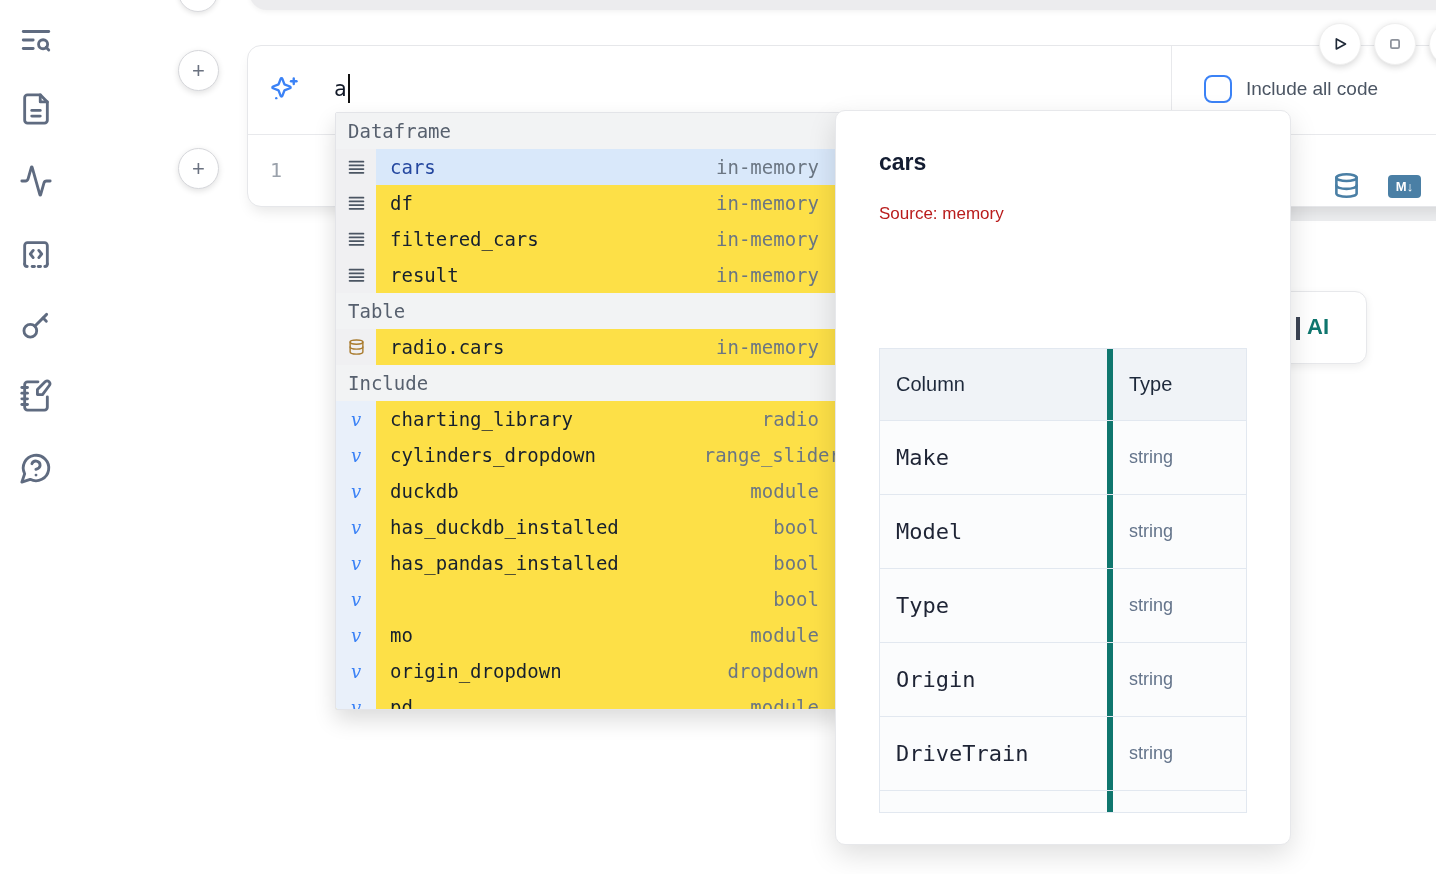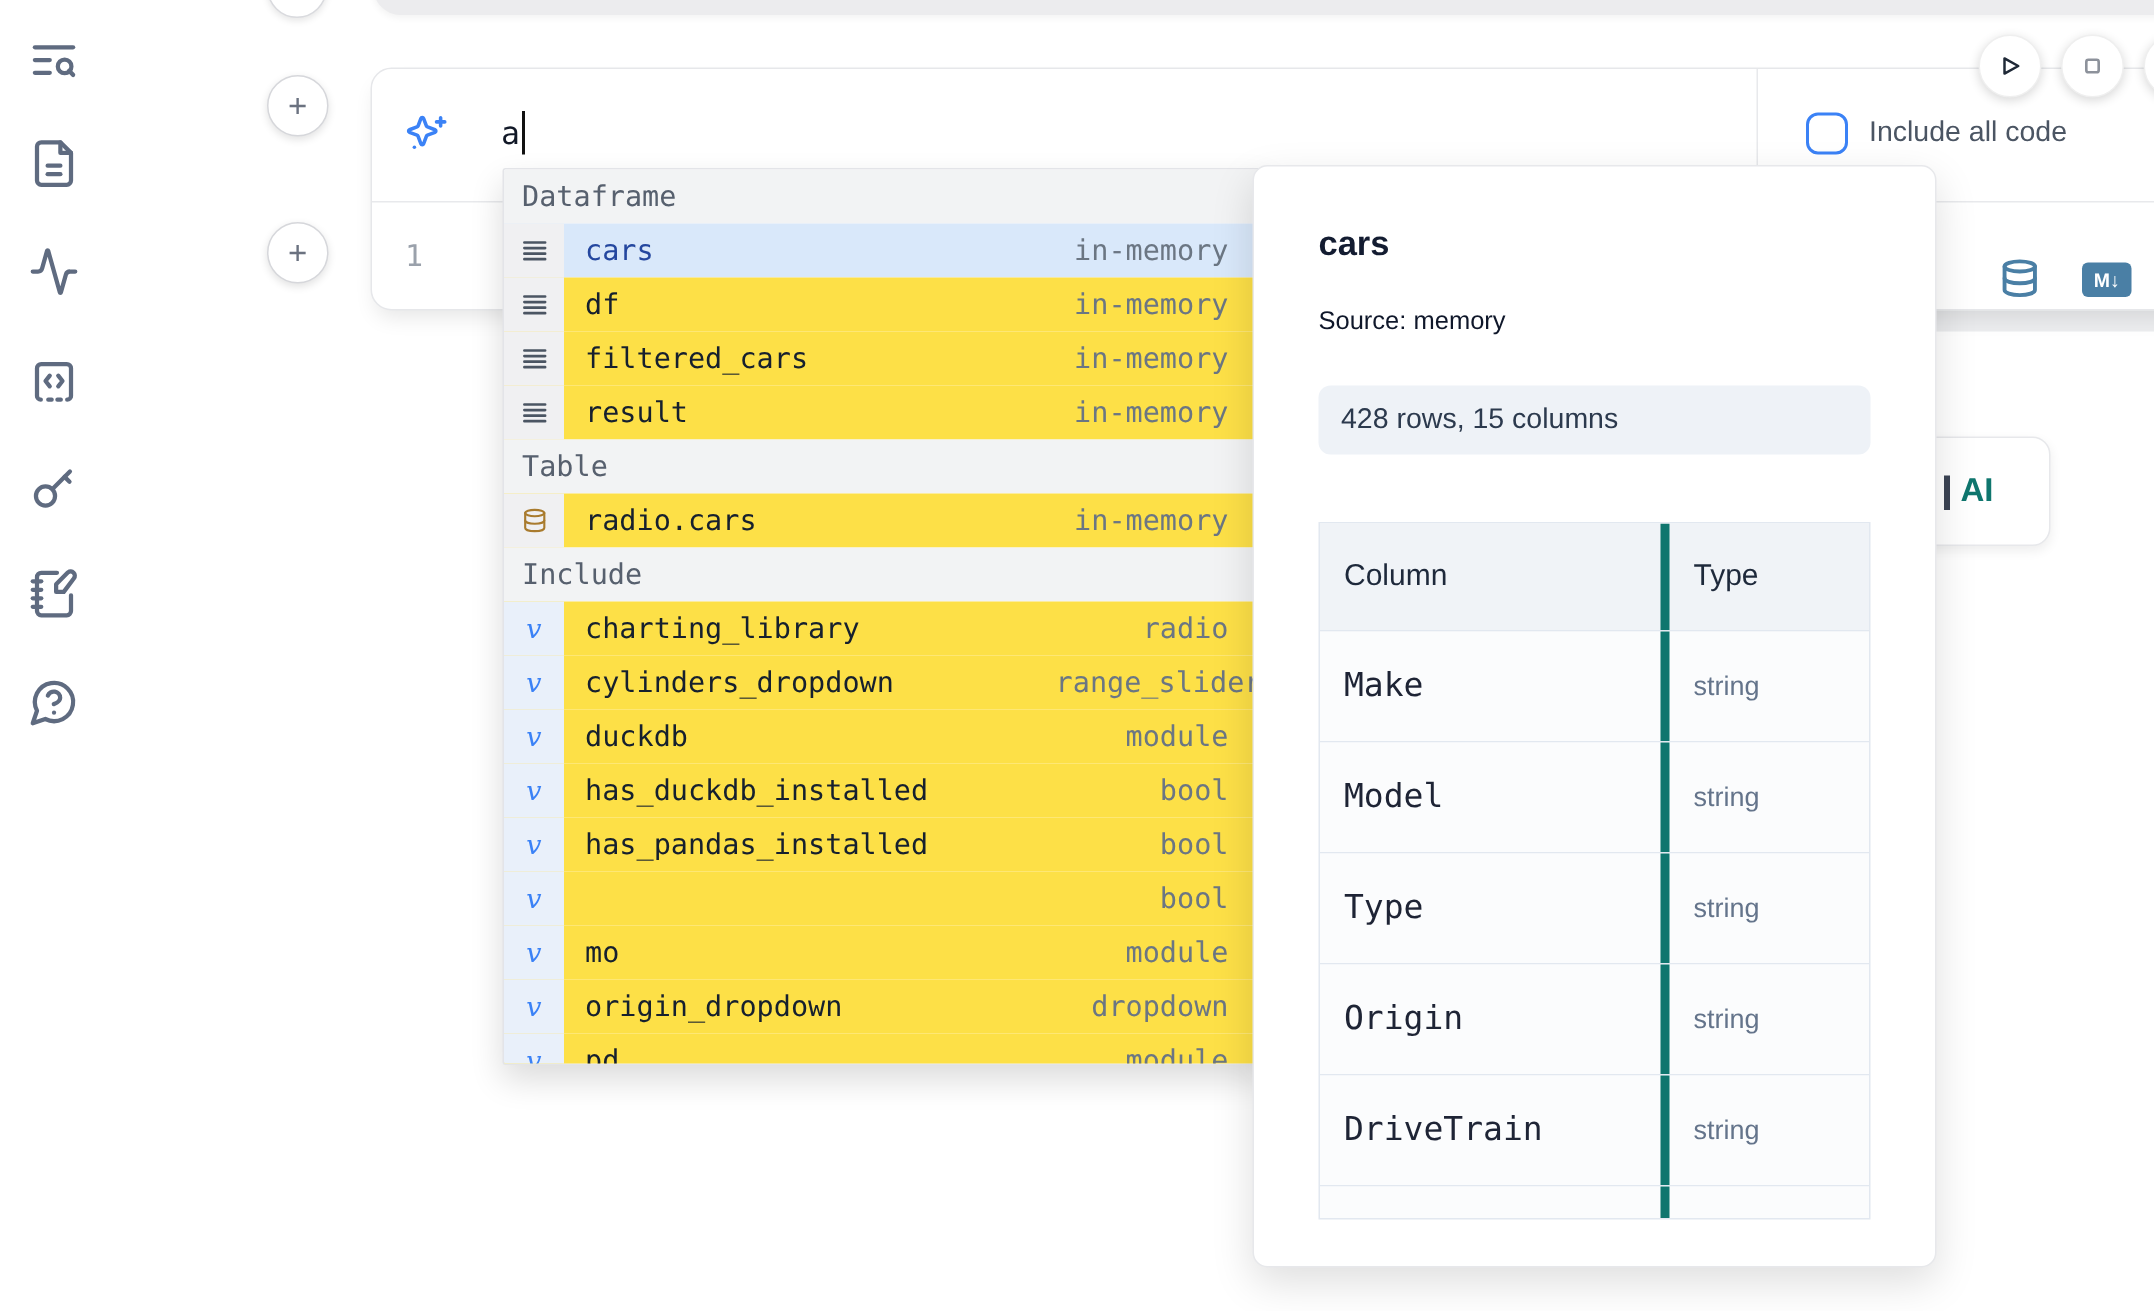--- a/index.html
+++ b/index.html
@@ -98,21 +98,21 @@
   .ac-row.sel .ac-name { color:#24479f; font-weight:500; }
   .vglyph { font-family:"DejaVu Serif", serif; font-style:italic; font-size:18px; color:#3b82f6; }
 
   
   .df-popup {
     position:absolute; left:835px; top:110px; width:456px; height:735px;
     background:#fff; border:1px solid #e7e8eb; border-radius:10px;
     box-shadow:0 10px 28px rgba(0,0,0,0.13); z-index:30;
   }
   .df-title { position:absolute; left:43px; top:38px; font-size:23px; font-weight:bold; color:#131c31; }
-  .df-source { position:absolute; left:43px; top:93px; font-size:17px; color:#0f172a; }
+  .df-source { position:absolute; left:43px; top:93px; font-size:17px; color:#b91c1c; }
   .df-badge {
     position:absolute; left:43px; top:146px; width:368px; height:46px;
     background:#eef2f7; border-radius:8px; display:flex; align-items:center;
     padding-left:15px; font-size:19px; color:#2c3a4e;
   }
   .df-table {
     position:absolute; left:43px; top:237px; width:368px; height:465px; overflow:hidden;
     border:1px solid #e2e8f0; font-size:20px;
   }
   .dft-row { display:flex; border-bottom:1px solid #e2e8f0; background:#fbfcfd; }
@@ -367,21 +367,20 @@
           <span class="vglyph">v</span>
         </span>
         <span class="ac-name">pd</span>
         <span class="ac-meta">module</span>
       </div>
     </div>
 
   <div class="df-popup">
     <div class="df-title">cars</div>
     <div class="df-source">Source: memory</div>
-    <div class="df-badge">428 rows, 15 columns</div>
     <div class="df-table" id="df-table">
         <div class="dft-row dft-head">
           <div class="dft-c1">Column</div>
           <div class="dft-c2">Type</div>
         </div>
         <div class="dft-row dft-body">
           <div class="dft-c1">Make</div>
           <div class="dft-c2">string</div>
         </div>
         <div class="dft-row dft-body">

